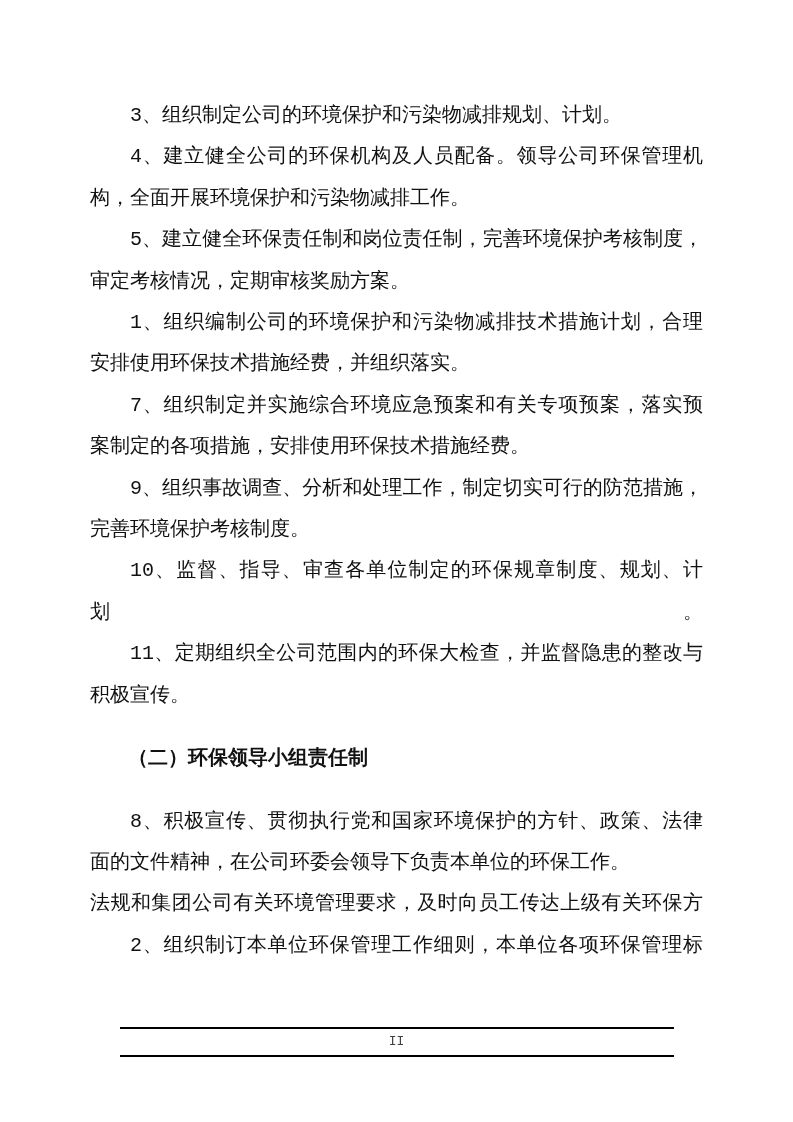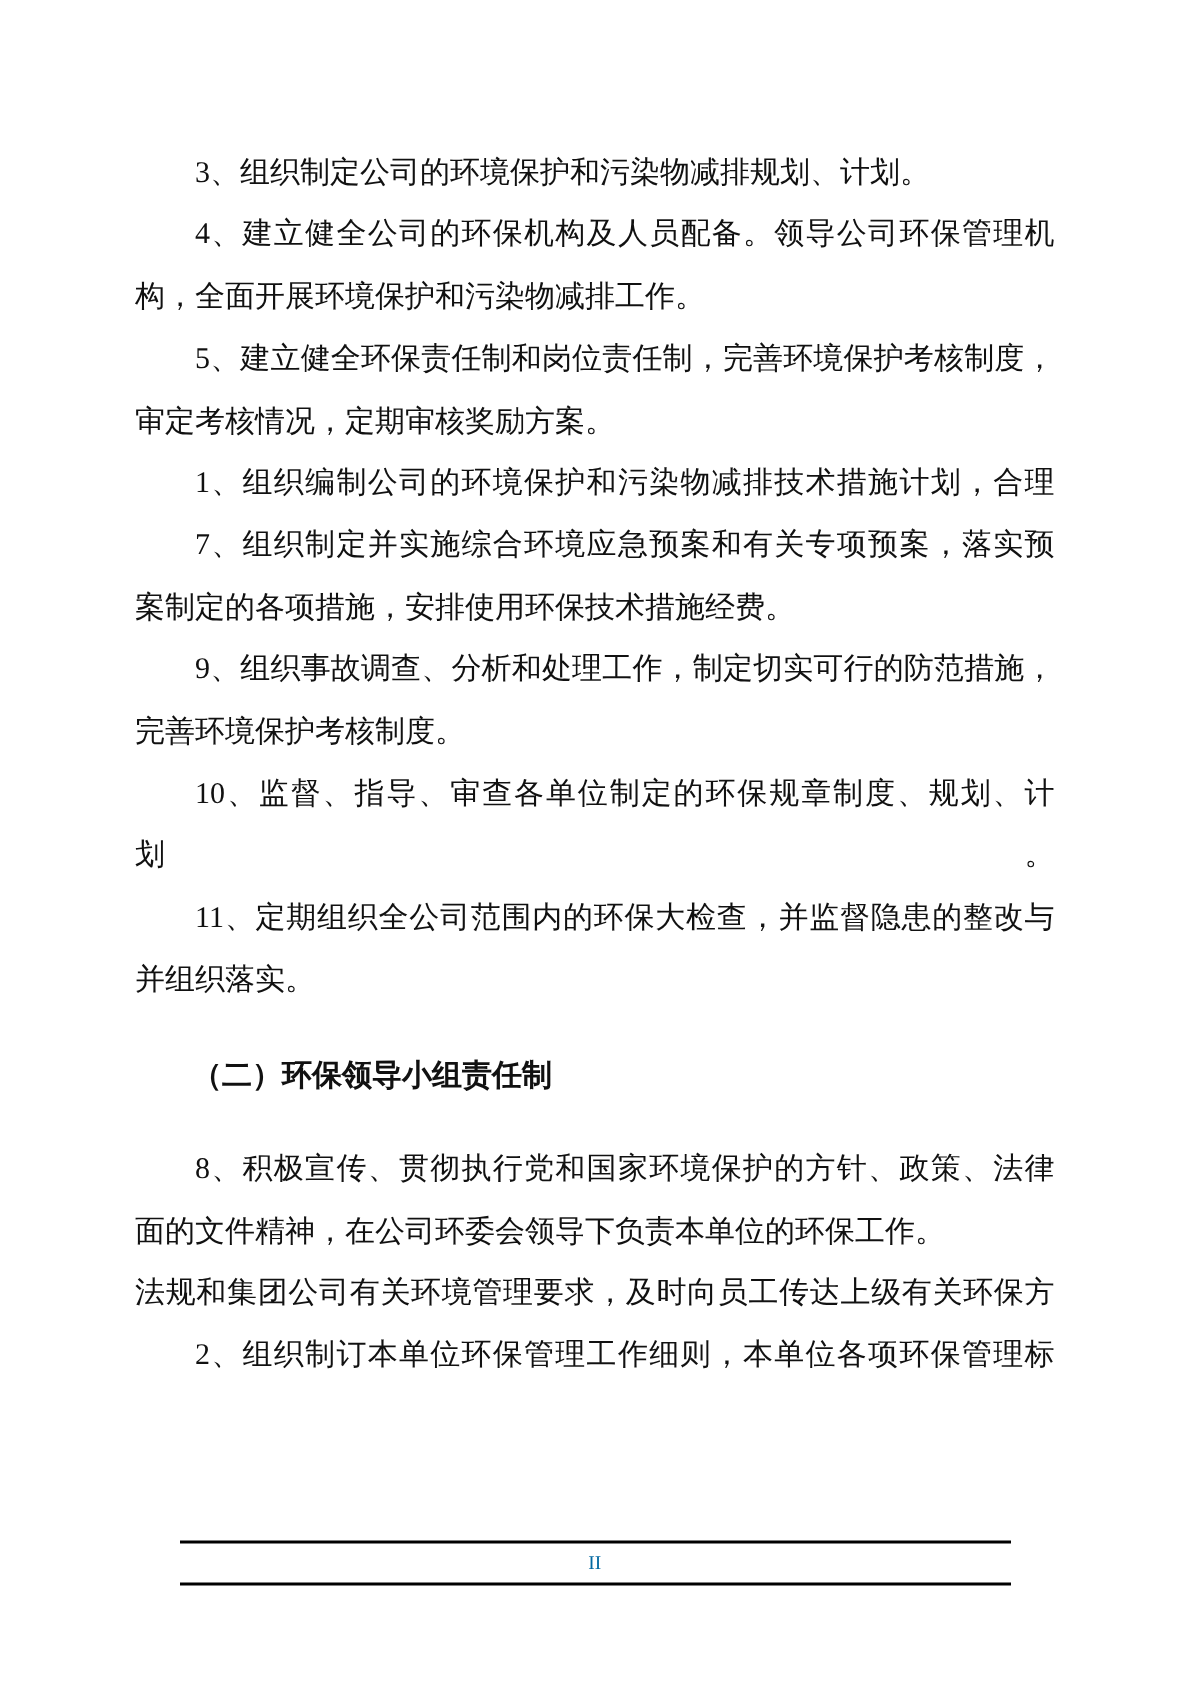--- a/index.html
+++ b/index.html
@@ -6,21 +6,21 @@
     margin: 0;
     padding: 0;
     background: #ffffff;
   }
   .page {
     position: relative;
     width: 793px;
     height: 1122px;
     background: #ffffff;
     color: #111111;
-    font-family: Liberation Serif, serif;
+    font-family: Liberation Mono, monospace;
     overflow: hidden;
   }
   .doc-body {
     position: absolute;
     top: 95px;
     left: 90px;
     width: 613px;
     font-size: 20px;
     line-height: 41.4px;
   }
@@ -48,56 +48,57 @@
   .footer-rule.top { top: 1027px; }
   .footer-rule.bottom { top: 1055px; }
   .page-number {
     position: absolute;
     top: 1029px;
     left: 0;
     width: 100%;
     text-align: center;
     font-size: 13px;
     line-height: 26px;
-    color: #0369a1;
+    color: #404040;
   }
 </style>
 </head>
 <body>
 
 <div class="page">
   <div class="doc-body">
       <div class="block para">
         <div class="line first">3、组织制定公司的环境保护和污染物减排规划、计划。</div>
       </div>
       <div class="block para">
         <div class="line first j">4、建立健全公司的环保机构及人员配备。领导公司环保管理机</div>
         <div class="line">构，全面开展环境保护和污染物减排工作。</div>
       </div>
       <div class="block para">
         <div class="line first j">5、建立健全环保责任制和岗位责任制，完善环境保护考核制度，</div>
         <div class="line">审定考核情况，定期审核奖励方案。</div>
       </div>
       <div class="block para">
         <div class="line first j">1、组织编制公司的环境保护和污染物减排技术措施计划，合理</div>
+        <div class="line">安排使用环保技术措施经费，并组织落实。</div>
       </div>
       <div class="block para">
         <div class="line first j">7、组织制定并实施综合环境应急预案和有关专项预案，落实预</div>
         <div class="line">案制定的各项措施，安排使用环保技术措施经费。</div>
       </div>
       <div class="block para">
         <div class="line first j">9、组织事故调查、分析和处理工作，制定切实可行的防范措施，</div>
         <div class="line">完善环境保护考核制度。</div>
       </div>
       <div class="block para">
         <div class="line first j">10、监督、指导、审查各单位制定的环保规章制度、规划、计划。</div>
       </div>
       <div class="block para">
         <div class="line first j">11、定期组织全公司范围内的环保大检查，并监督隐患的整改与</div>
-        <div class="line">并组织落实。</div>
+        <div class="line">积极宣传。</div>
       </div>
       <div class="block heading">
         <div class="line first">（二）环保领导小组责任制</div>
       </div>
       <div class="block para">
         <div class="line first j">8、积极宣传、贯彻执行党和国家环境保护的方针、政策、法律</div>
         <div class="line">面的文件精神，在公司环委会领导下负责本单位的环保工作。</div>
         <div class="line j">法规和集团公司有关环境管理要求，及时向员工传达上级有关环保方</div>
       </div>
       <div class="block para">

